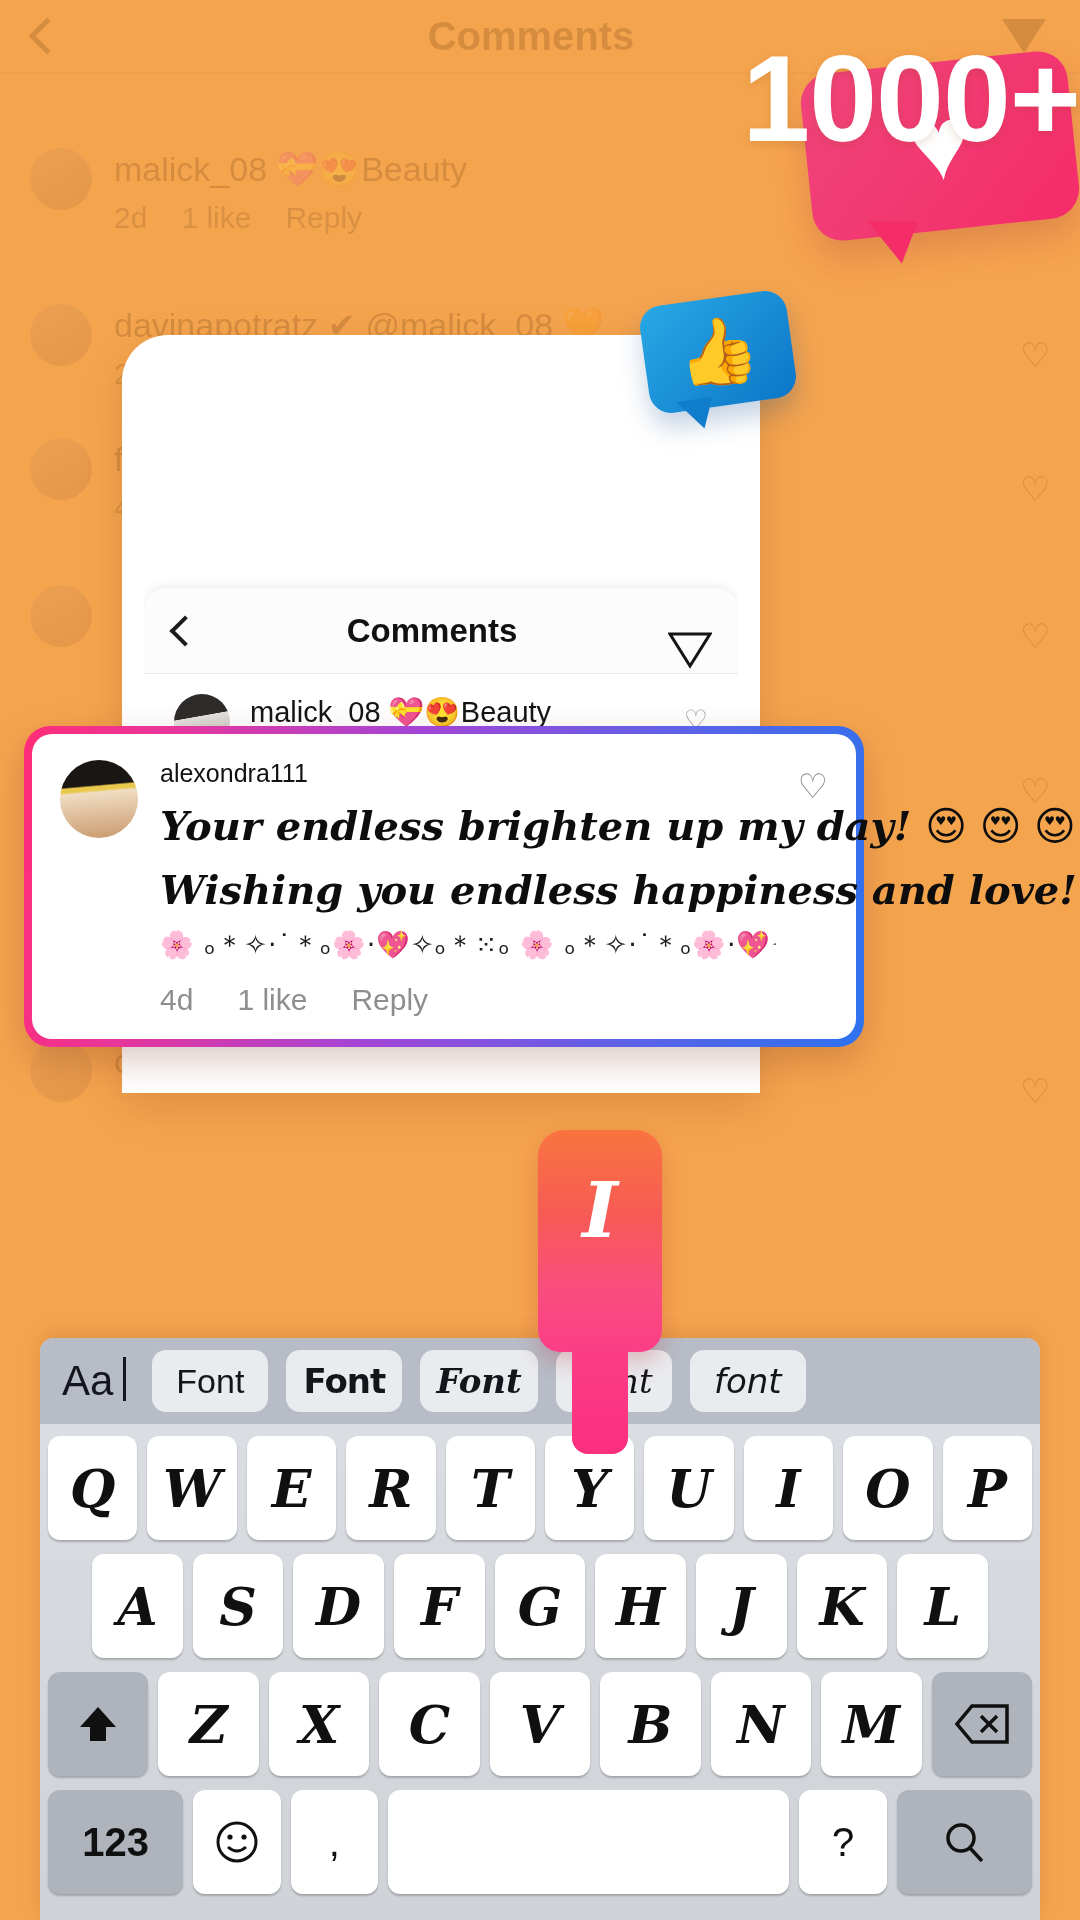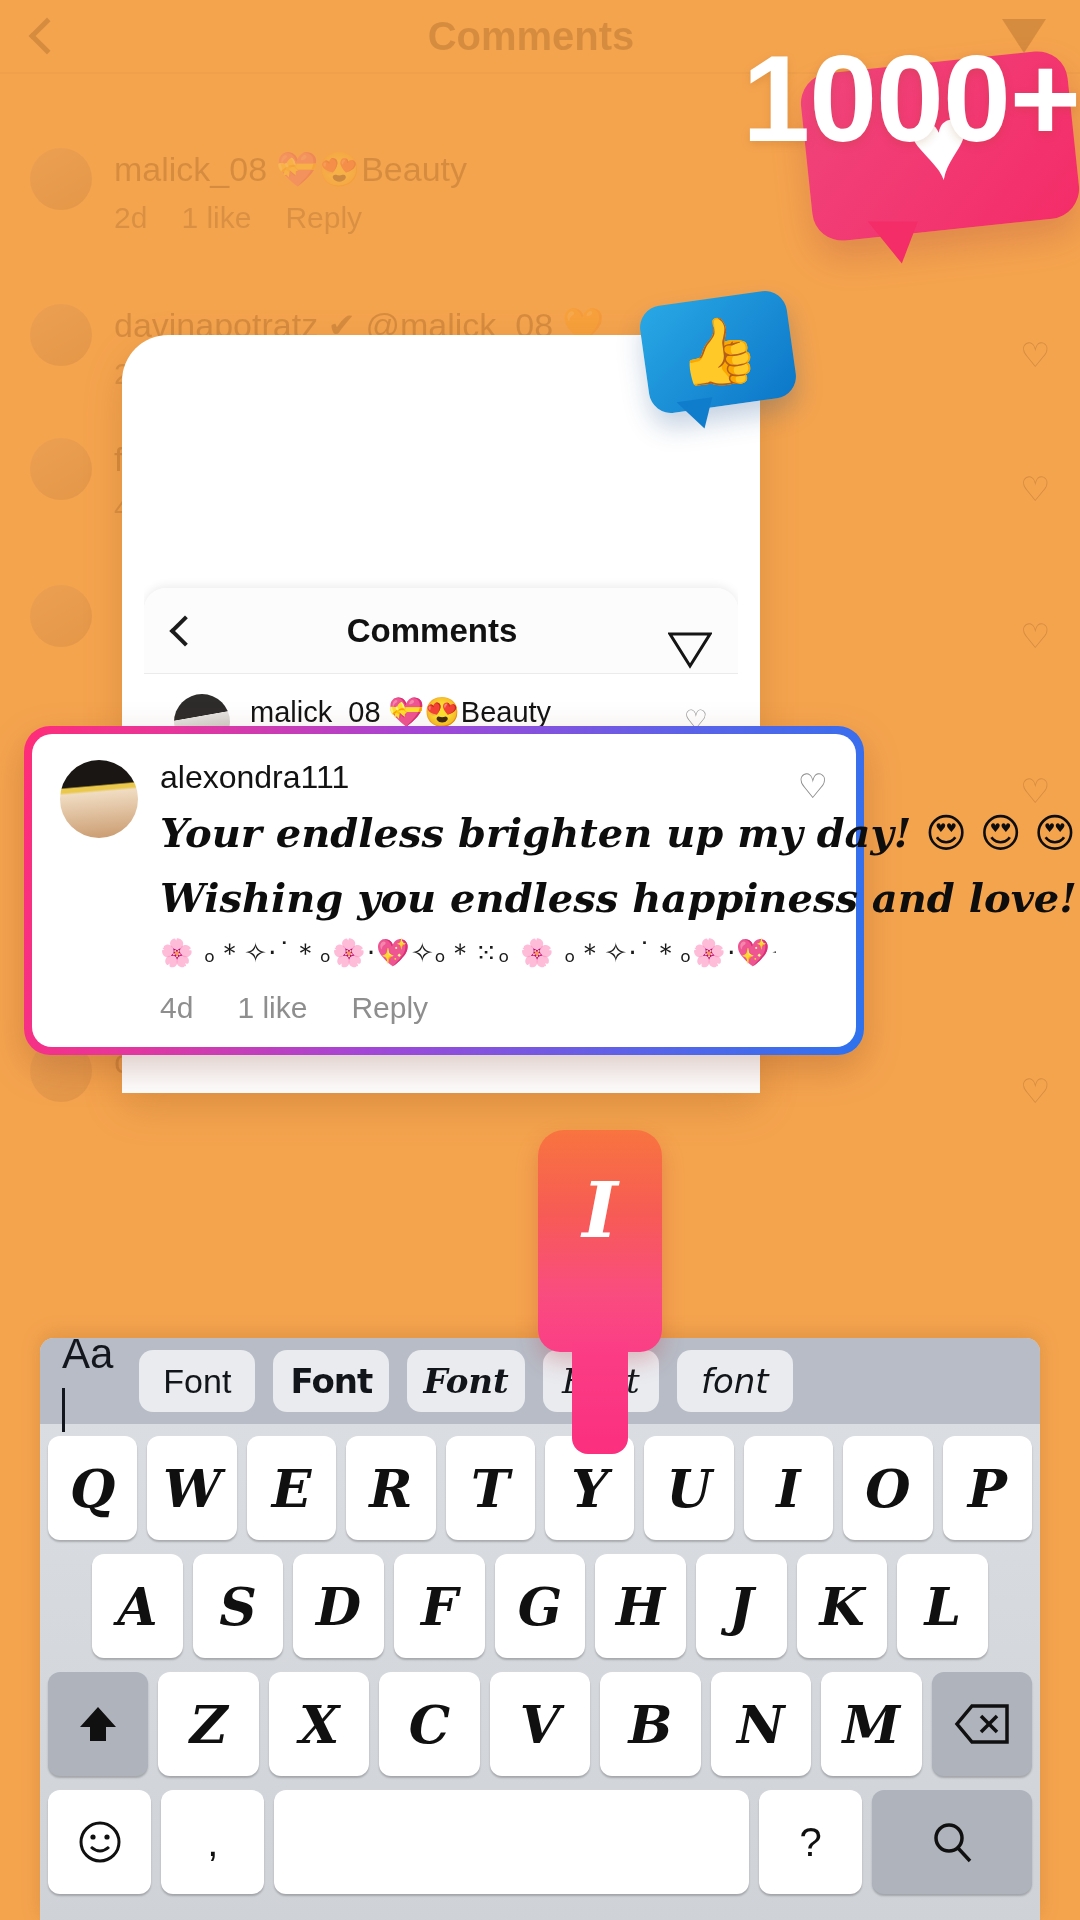--- a/index.html
+++ b/index.html
@@ -212,21 +212,21 @@
     background:#fff; border-radius: 20px;
     padding: 26px 28px 22px 28px;
     display: flex; gap: 22px;
   }
   .hl-av {
     width: 78px; height: 78px; border-radius: 50%; flex:none;
     background: linear-gradient(175deg,#191613 0%,#191613 33%,#e9c84b 35%,#e9c84b 39%,#f0dcc2 42%,#c9996d 100%);
     overflow:hidden;
   }
   .hl-body{flex:1; min-width:0;}
-  .hl-name { font-size: 32px; color:#121212; line-height: 1.1; }
+  .hl-name { font-size: 25px; color:#121212; line-height: 1.1; }
   .hl-text {
     font-family: "DejaVu Serif", serif;
     font-style: italic; font-weight: 700;
     font-size: 40px; line-height: 1.32; color:#0d0d0d;
     margin-top: 12px; white-space: nowrap;
   }
   .hl-text .emo { font-family:"DejaVu Sans", sans-serif; font-style:normal; font-weight:400;}
   .hl-deco {
     font-size: 27px; color:#1a1a1a; margin-top: 10px;
     letter-spacing: 1px; white-space: nowrap; overflow:hidden;
@@ -247,21 +247,21 @@
     border-radius: 14px 14px 0 0;
     z-index: 50;
     box-shadow: 0 -4px 20px rgba(120,70,20,.18);
     overflow: hidden;
   }
   .font-bar {
     height: 86px; background:#b7bcc6;
     display:flex; align-items:center; gap: 18px;
     padding: 0 22px;
   }
-  .aa-box { display:flex; align-items:flex-start; gap:10px; padding-right: 8px; flex-direction: column;}
+  .aa-box { display:flex; align-items:flex-start; gap:10px; padding-right: 8px;}
   .aa-box .aa { font-size: 42px; color:#13161c; font-weight:400;}
   .aa-box .caret { width: 3px; height: 44px; background:#13161c; }
   .fchip {
     background:#e9ebef; border-radius: 14px;
     min-width: 116px; height: 62px;
     display:flex; align-items:center; justify-content:center;
     font-size: 34px; color:#12151a; padding: 0 16px;
   }
   .fchip.f1 { font-family:"Liberation Sans", sans-serif; font-weight:400;}
   .fchip.f2 { font-family:"DejaVu Sans", sans-serif; font-weight:700; letter-spacing:-1px;}
@@ -493,20 +493,21 @@
       <div class="key wide">
         <svg width="56" height="44" viewBox="0 0 56 44">
           <polygon points="18,4 53,4 53,40 18,40 3,22" fill="none" stroke="#101010" stroke-width="3.5"></polygon>
           <line x1="27" y1="14" x2="43" y2="30" stroke="#101010" stroke-width="3.5"></line>
           <line x1="43" y1="14" x2="27" y2="30" stroke="#101010" stroke-width="3.5"></line>
         </svg>
       </div>
     </div>
 
     <div class="krow r4">
+      <div class="key num">123</div>
       <div class="key sm">
         <svg width="46" height="46" viewBox="0 0 46 46">
           <circle cx="23" cy="23" r="19" fill="none" stroke="#101010" stroke-width="3"></circle>
           <circle cx="16" cy="18" r="2.6" fill="#101010"></circle>
           <circle cx="30" cy="18" r="2.6" fill="#101010"></circle>
           <path d="M14 28 Q23 36 32 28" fill="none" stroke="#101010" stroke-width="3"></path>
         </svg>
       </div>
       <div class="key sm">,</div>
       <div class="key space"></div>

